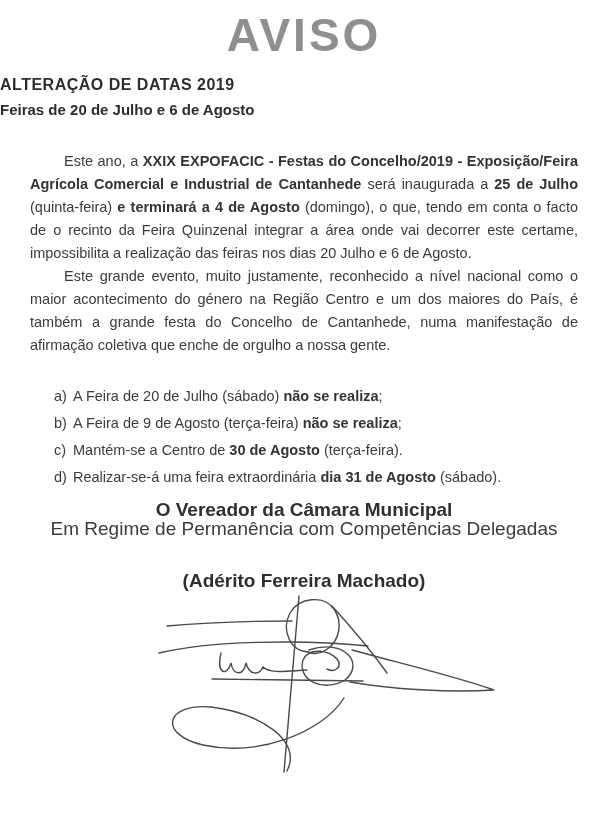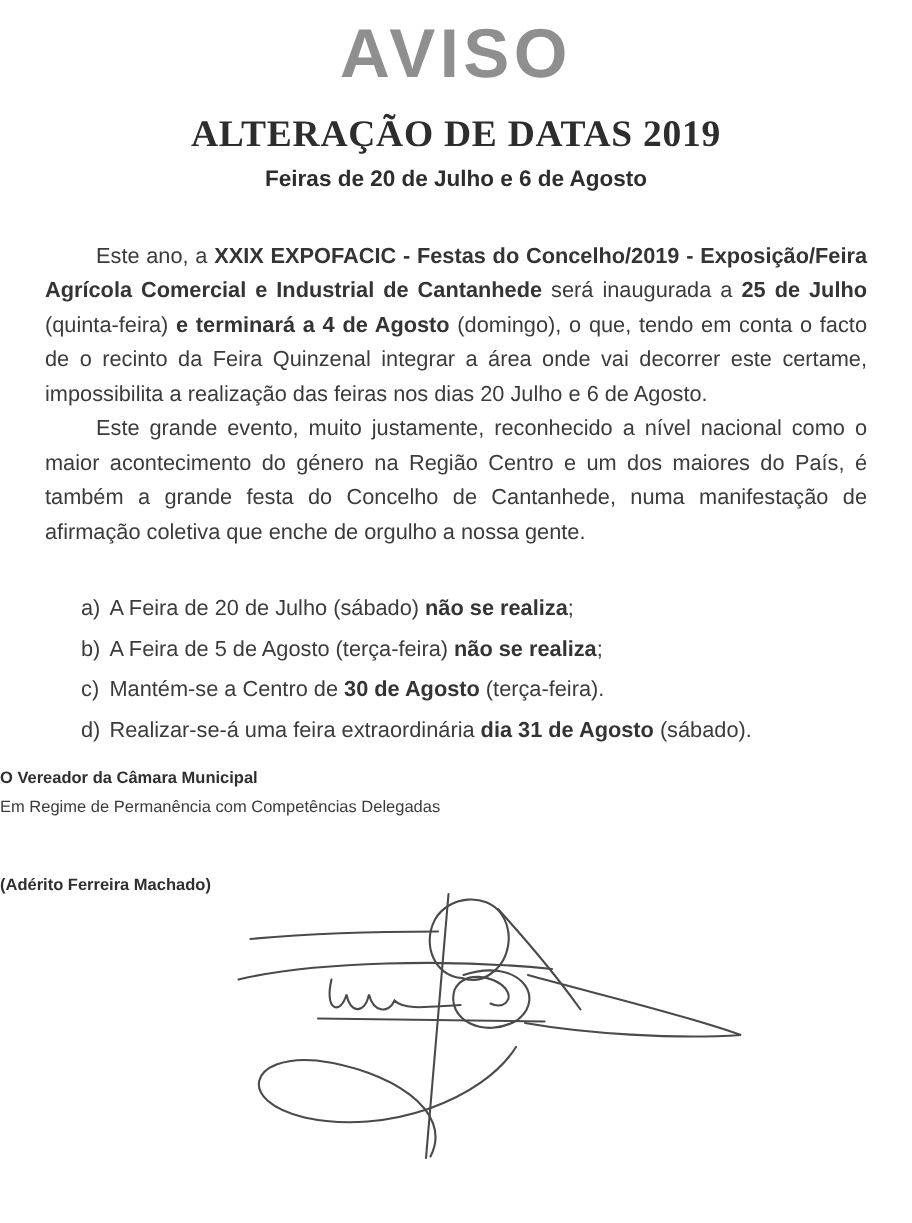--- a/index.html
+++ b/index.html
@@ -17,30 +17,28 @@
     margin-top: 10px;
     text-align: center;
     font-size: 46px;
     font-weight: bold;
     letter-spacing: 3px;
     color: #8f8f8f;
     line-height: 1.1;
   }
   .subtitle {
     margin-top: 15px;
-    text-align: center;
-    font-size: 25px;
+    text-align: left;
+    font-size: 16px;
     font-weight: bold;
     color: #2d2d2d;
     letter-spacing: 0.5px;
-    font-family: Liberation Serif, serif;
   }
   .subsubtitle {
     margin-top: 7px;
-    text-align: center;
     font-size: 15px;
     font-weight: bold;
     color: #2d2d2d;
   }
   .body-text {
     margin: 32px 30px 0 30px;
     font-size: 14.5px;
     line-height: 23px;
     text-align: justify;
   }
@@ -54,22 +52,22 @@
   .list-item { display: flex; margin-bottom: 4px; }
   .list-label { width: 19px; flex: 0 0 19px; }
   .dateline {
     margin: 1px 0 0 54px;
     font-size: 14.5px;
     line-height: 23px;
   }
   .sig {
     position: relative;
     margin-top: 11px;
-    text-align: left;
-    font-size: 11px;
+    text-align: center;
+    font-size: 19px;
   }
   .sig-role { font-weight: bold; color: #2f2f2f; line-height: 19px; }
   .sig-regime { line-height: 19px; }
   .sig-name { margin-top: 33px; font-weight: bold; color: #2f2f2f; line-height: 19px; }
   .sig-svg {
     position: absolute;
     left: 140px;
     top: 593px;
     pointer-events: none;
   }
@@ -88,21 +86,21 @@
     <p><span>Este grande evento, muito justamente, reconhecido a nível nacional como o maior acontecimento do género na Região Centro e um dos maiores do País, é também a grande festa do Concelho de Cantanhede, numa manifestação de afirmação coletiva que enche de orgulho a nossa gente.</span></p>
   </div>
 
   <div class="list">
     <div class="list-item">
       <span class="list-label">a)</span>
       <span><span>A Feira de 20 de Julho (sábado) </span><strong>não se realiza</strong><span>;</span></span>
     </div>
     <div class="list-item">
       <span class="list-label">b)</span>
-      <span><span>A Feira de 5 de Agosto (terça-feira) </span><strong>não se realiza</strong><span>;</span></span>
+      <span><span>A Feira de 9 de Agosto (terça-feira) </span><strong>não se realiza</strong><span>;</span></span>
     </div>
     <div class="list-item">
       <span class="list-label">c)</span>
       <span><span>Mantém-se a Centro de </span><strong>30 de Agosto</strong><span> (terça-feira).</span></span>
     </div>
     <div class="list-item">
       <span class="list-label">d)</span>
       <span><span>Realizar-se-á uma feira extraordinária </span><strong>dia 31 de Agosto</strong><span> (sábado).</span></span>
     </div>
   </div>

